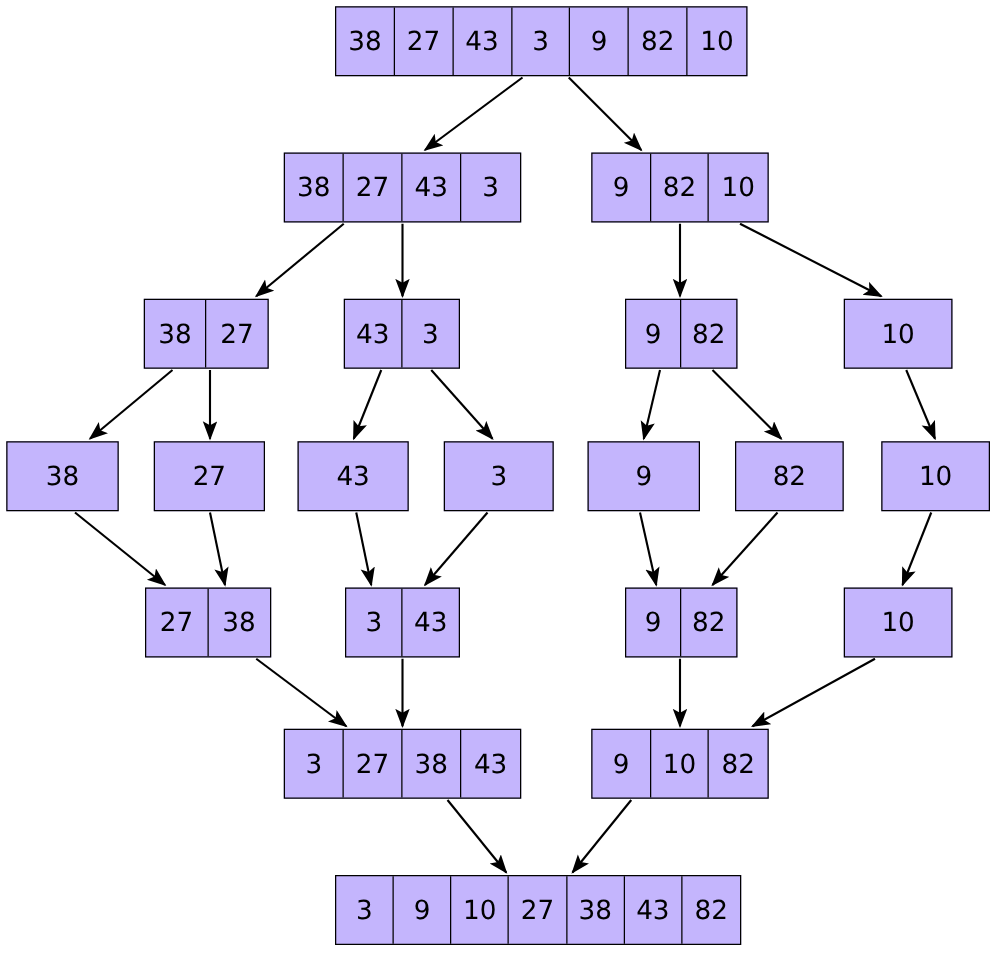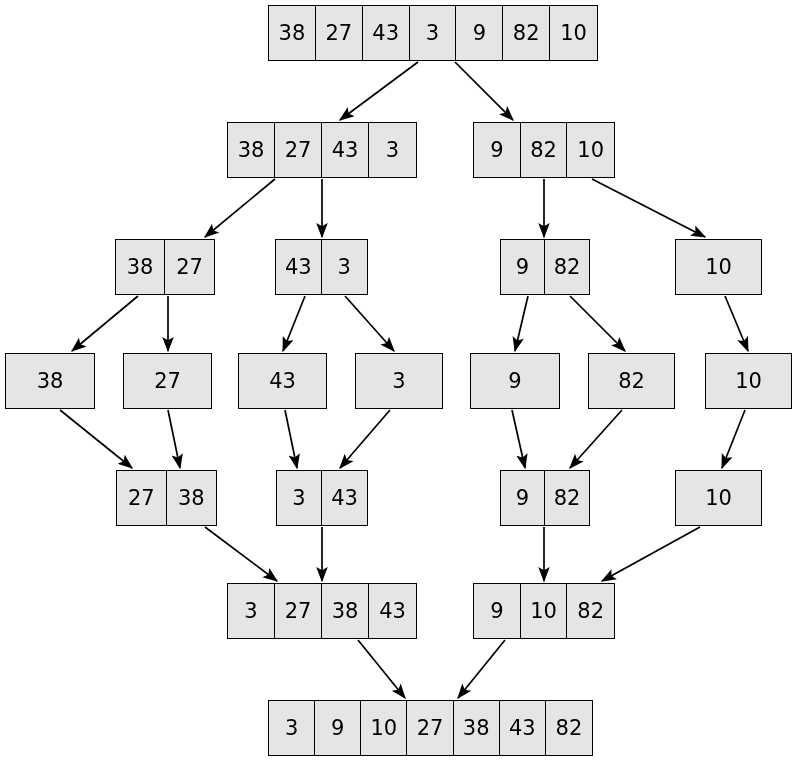--- a/index.html
+++ b/index.html
@@ -9,21 +9,21 @@
     font-family:"DejaVu Sans","Liberation Sans",sans-serif;
     overflow:hidden;
   }
   #stage{position:relative;width:798px;height:768px;}
   svg#edges{position:absolute;left:0;top:0;width:798px;height:768px;}
   .node{
     position:absolute;
     display:flex;
     box-sizing:border-box;
     border:1.6px solid #000;
-    background:#e5e5e5;
+    background:#c4b5fd;
     z-index:2;
   }
   .cell{
     box-sizing:border-box;
     display:flex;
     align-items:center;
     justify-content:center;
     font-size:21px;
     color:#000;
     line-height:1;

